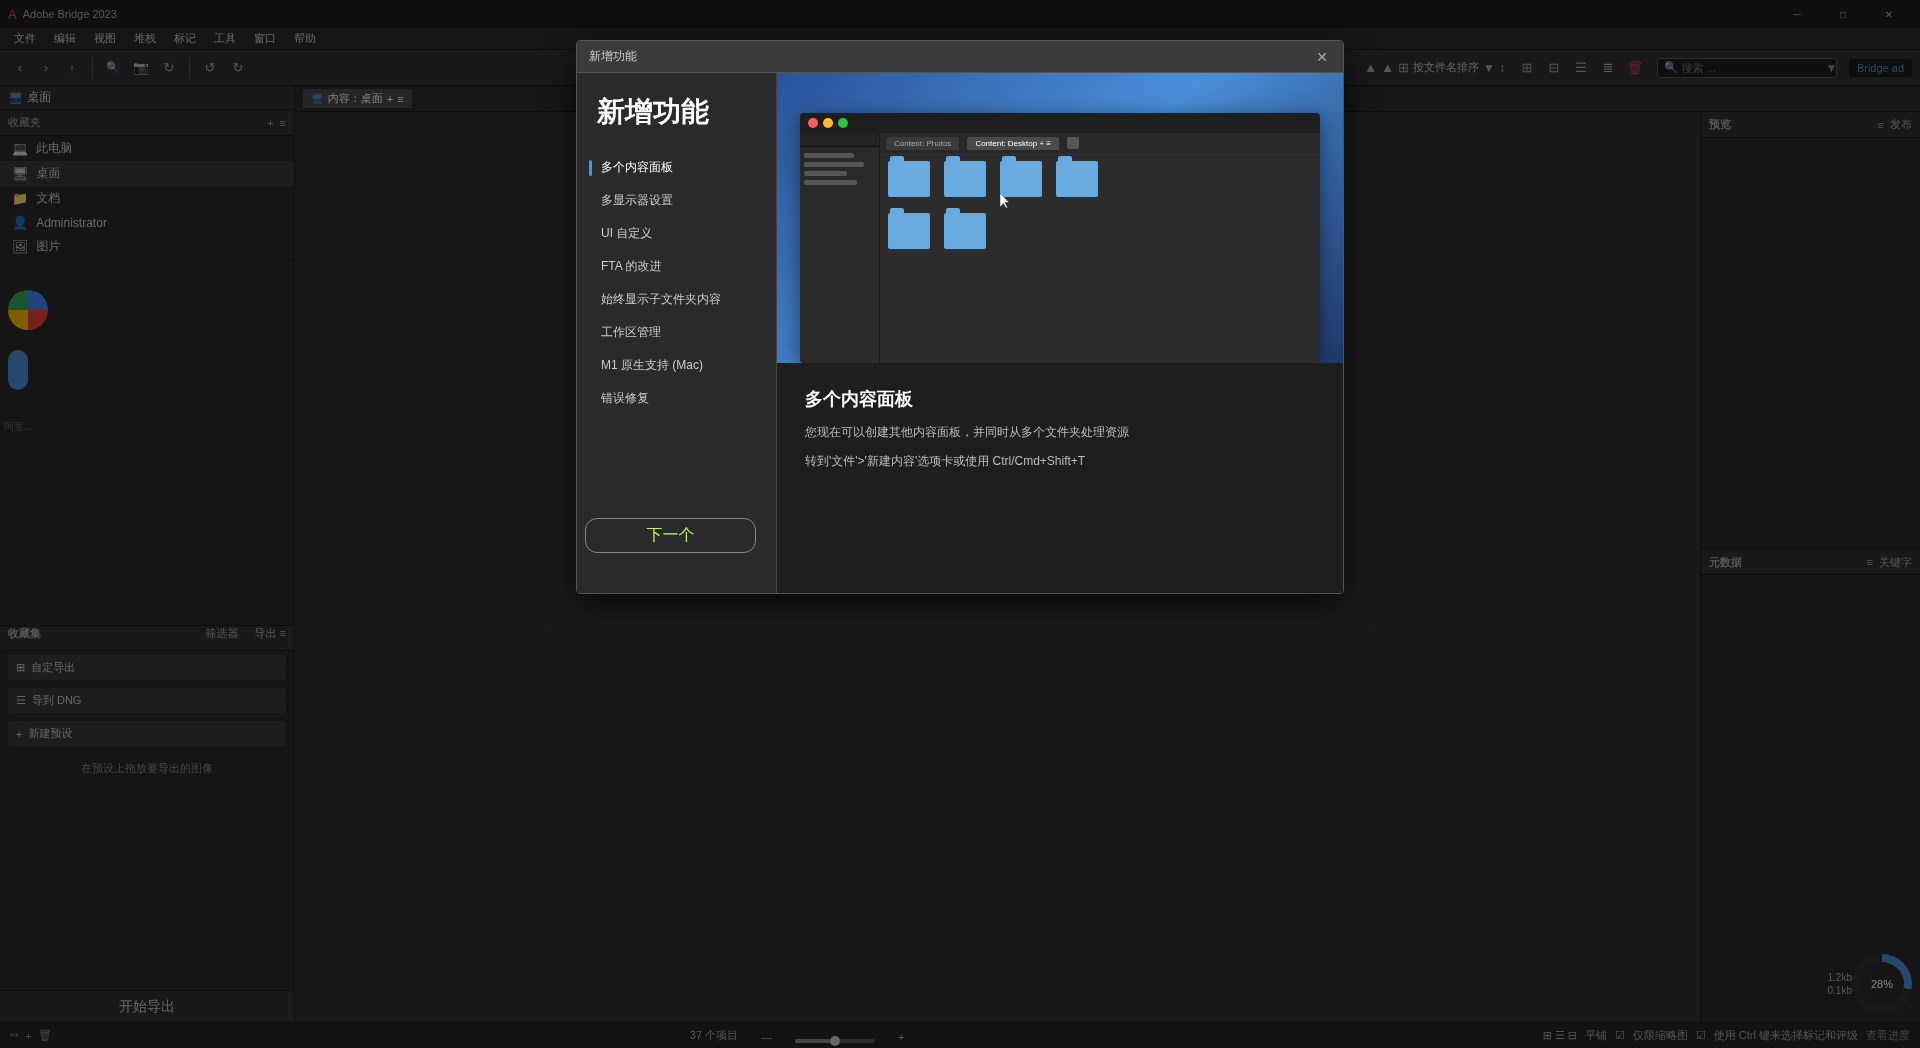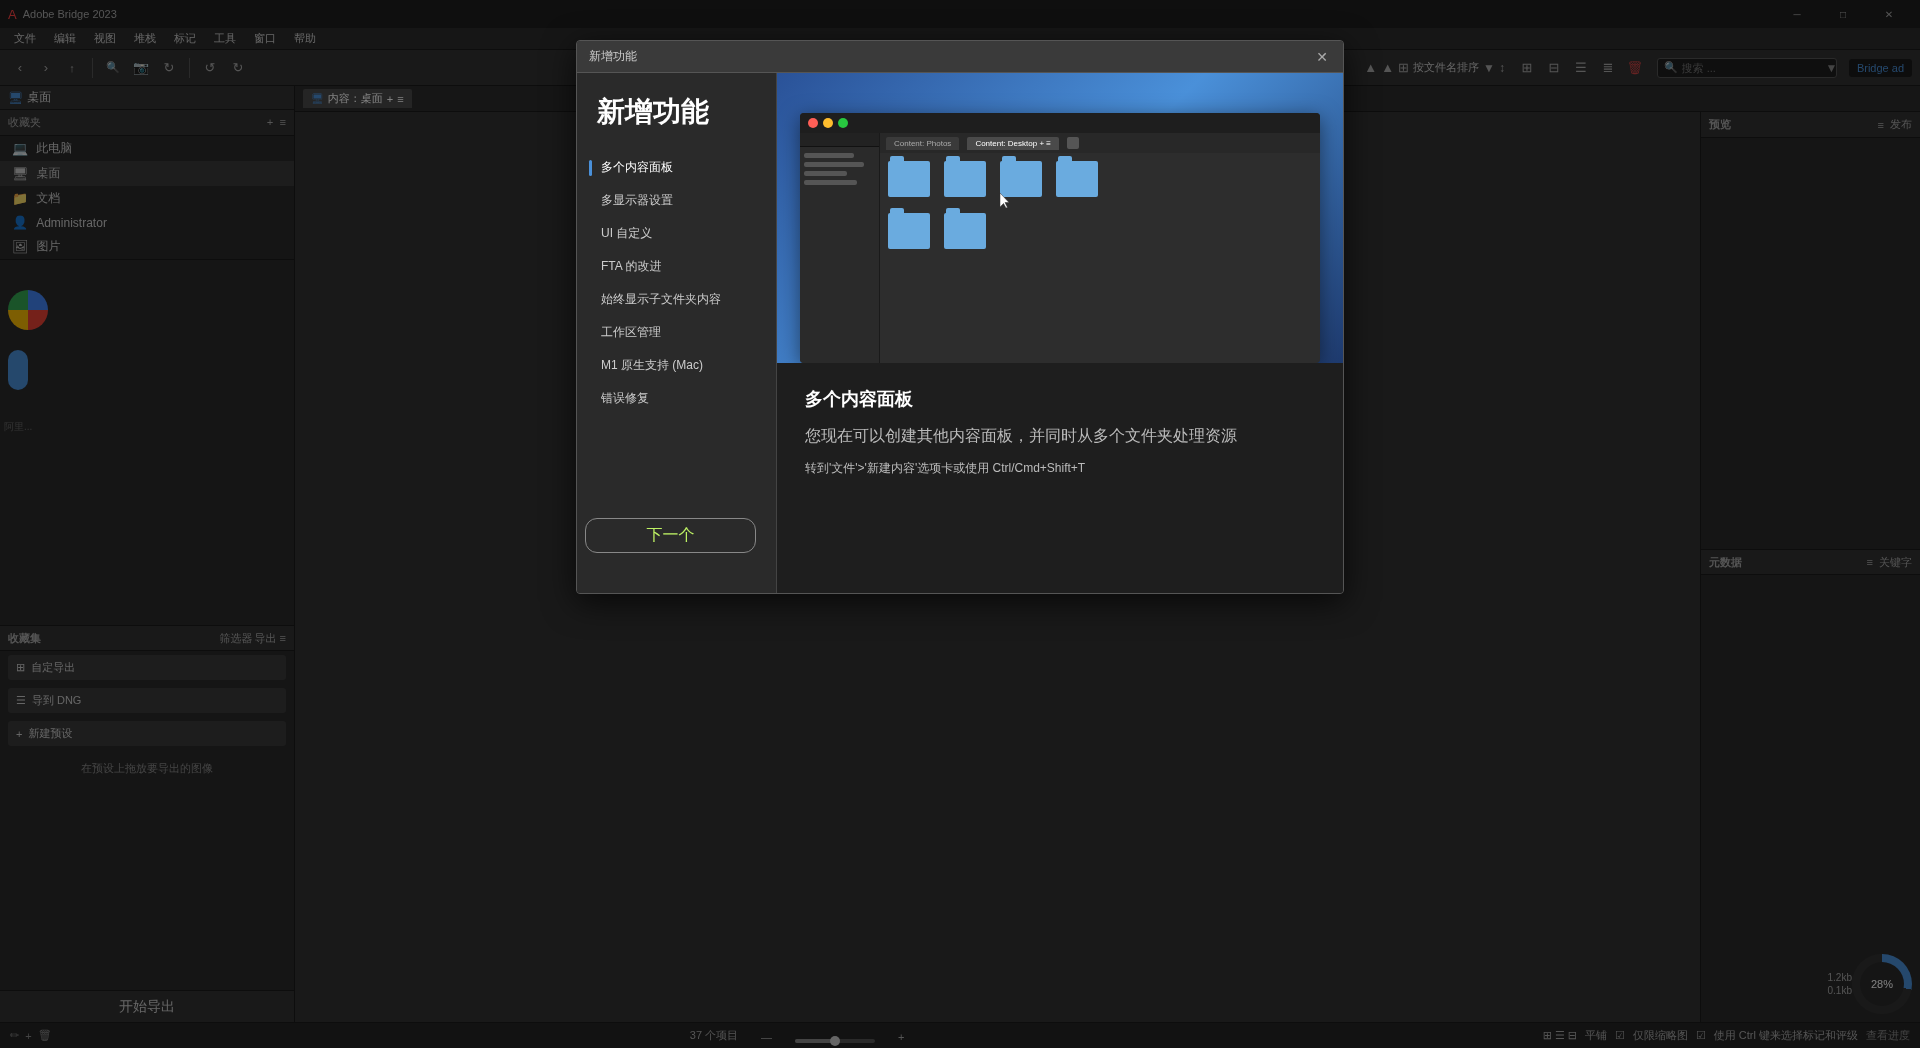--- a/index.html
+++ b/index.html
@@ -157,21 +157,21 @@
       background: #323232;
       display: flex;
       align-items: center;
       padding: 0 8px;
       gap: 6px;
       border-bottom: 1px solid #1a1a1a;
       font-size: 11px;
       color: #aaa;
       font-weight: bold;
     }
-    .panel-section-header span { font-weight: normal; font-family: Liberation Mono, monospace; }
+    .panel-section-header span { font-weight: normal; }
 
     .nav-item {
       display: flex;
       align-items: center;
       padding: 4px 12px;
       gap: 8px;
       font-size: 12px;
       color: #ccc;
       cursor: pointer;
     }
@@ -428,21 +428,21 @@
       padding: 24px 28px;
       flex: 1;
     }
     #modal-feature-title {
       font-size: 18px;
       color: #fff;
       font-weight: bold;
       margin-bottom: 12px;
     }
     #modal-feature-desc1 {
-      font-size: 16px;
+      font-size: 12px;
       color: #bbb;
       line-height: 1.6;
       margin-bottom: 10px;
     }
     #modal-feature-desc2 {
       font-size: 12px;
       color: #bbb;
       line-height: 1.6;
     }
     .gauge-circle {
@@ -635,21 +635,21 @@
     <div style="flex:1;position:relative;overflow:hidden;">
 
       <div style="position:absolute;top:30px;left:8px;width:40px;height:40px;background:conic-gradient(#4285f4 0% 25%, #ea4335 25% 50%, #fbbc05 50% 75%, #34a853 75%);border-radius:50%;"></div>
 
       <div style="position:absolute;top:90px;left:8px;width:20px;height:40px;background:#4a90d9;border-radius:10px;"></div>
 
       <div style="position:absolute;top:160px;left:4px;font-size:10px;color:#666;">阿里...</div>
     </div>
 
     <div id="export-section">
-      <div style="height:26px;background:#323232;display:flex;align-items:center;padding:0 8px;gap:2px;border-bottom:1px solid #1a1a1a;border-top:1px solid #1a1a1a;">
+      <div style="height:26px;background:#323232;display:flex;align-items:flex-start;padding:0 8px;gap:16px;border-bottom:1px solid #1a1a1a;border-top:1px solid #1a1a1a;">
         <span style="font-size:11px;font-weight:bold;color:#aaa;">收藏集</span>
         <span style="flex:1;"></span>
         <span style="font-size:11px;color:#aaa;">筛选器</span>
         <span style="font-size:11px;color:#aaa;">导出 ≡</span>
       </div>
       <div class="export-open-btn">
         <span>⊞</span>
         <span>自定导出</span>
       </div>
       <div class="export-open-btn">

